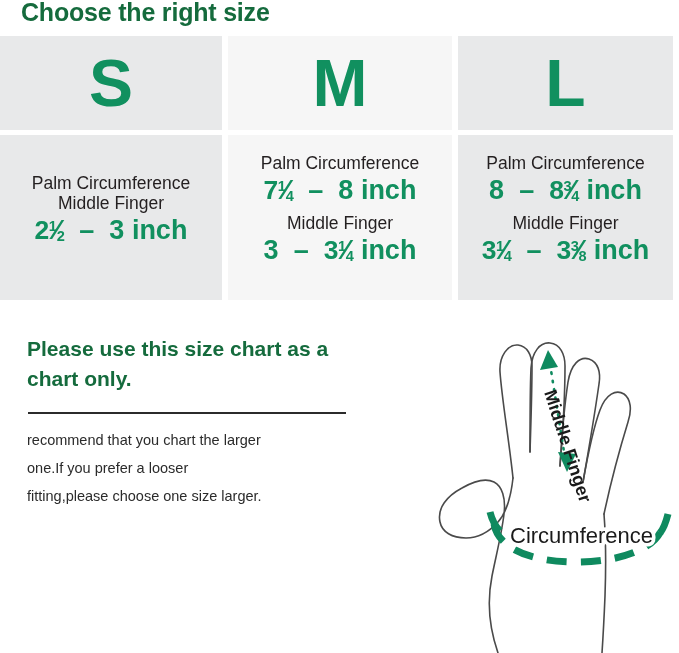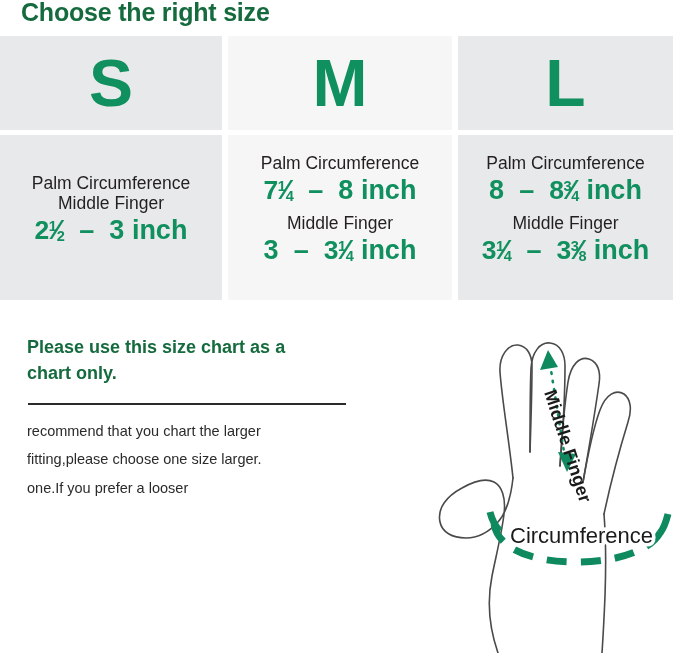--- a/index.html
+++ b/index.html
@@ -109,21 +109,21 @@
   }
 
   
   .note {
     position: absolute;
     left: 27px;
     top: 334px;
     width: 330px;
   }
   .note-head {
-    font-size: 18px;
+    font-size: 21px;
     font-weight: bold;
     color: #156b3d;
     line-height: 1.45;
     margin: 0;
   }
   .note-rule {
     height: 0;
     border-top: 2.5px solid #2b2b2b;
     width: 318px;
     margin: 17px 0 12px 1px;
@@ -228,22 +228,22 @@
 </div>
 
 <div class="note">
   <div class="note-head">
     <div>Please use this size chart as a</div>
     <div>chart only.</div>
   </div>
   <div class="note-rule"></div>
   <div class="note-body">
     <div>recommend that you chart the larger</div>
+    <div>one.If you prefer a looser</div>
     <div>fitting,please choose one size larger.</div>
-    <div>one.If you prefer a looser</div>
   </div>
 </div>
 
 <div class="hand-wrap">
   <svg width="289" height="353" viewBox="0 0 289 353" xmlns="http://www.w3.org/2000/svg">
 
     <path d="M123 178 C119 140 112 100 110 72 C109 56 118 44 128 45 C137 46 142 55 142 66 C142 92 141 120 140 152" fill="none" stroke="#4a4a4a" stroke-width="1.6" stroke-linecap="round"></path>
 
     <path d="M140 152 C140 120 140 90 141 68 C142 52 150 42 160 43 C170 44 175 54 175 66 C175 96 173 130 170 166" fill="none" stroke="#4a4a4a" stroke-width="1.6" stroke-linecap="round"></path>
 

